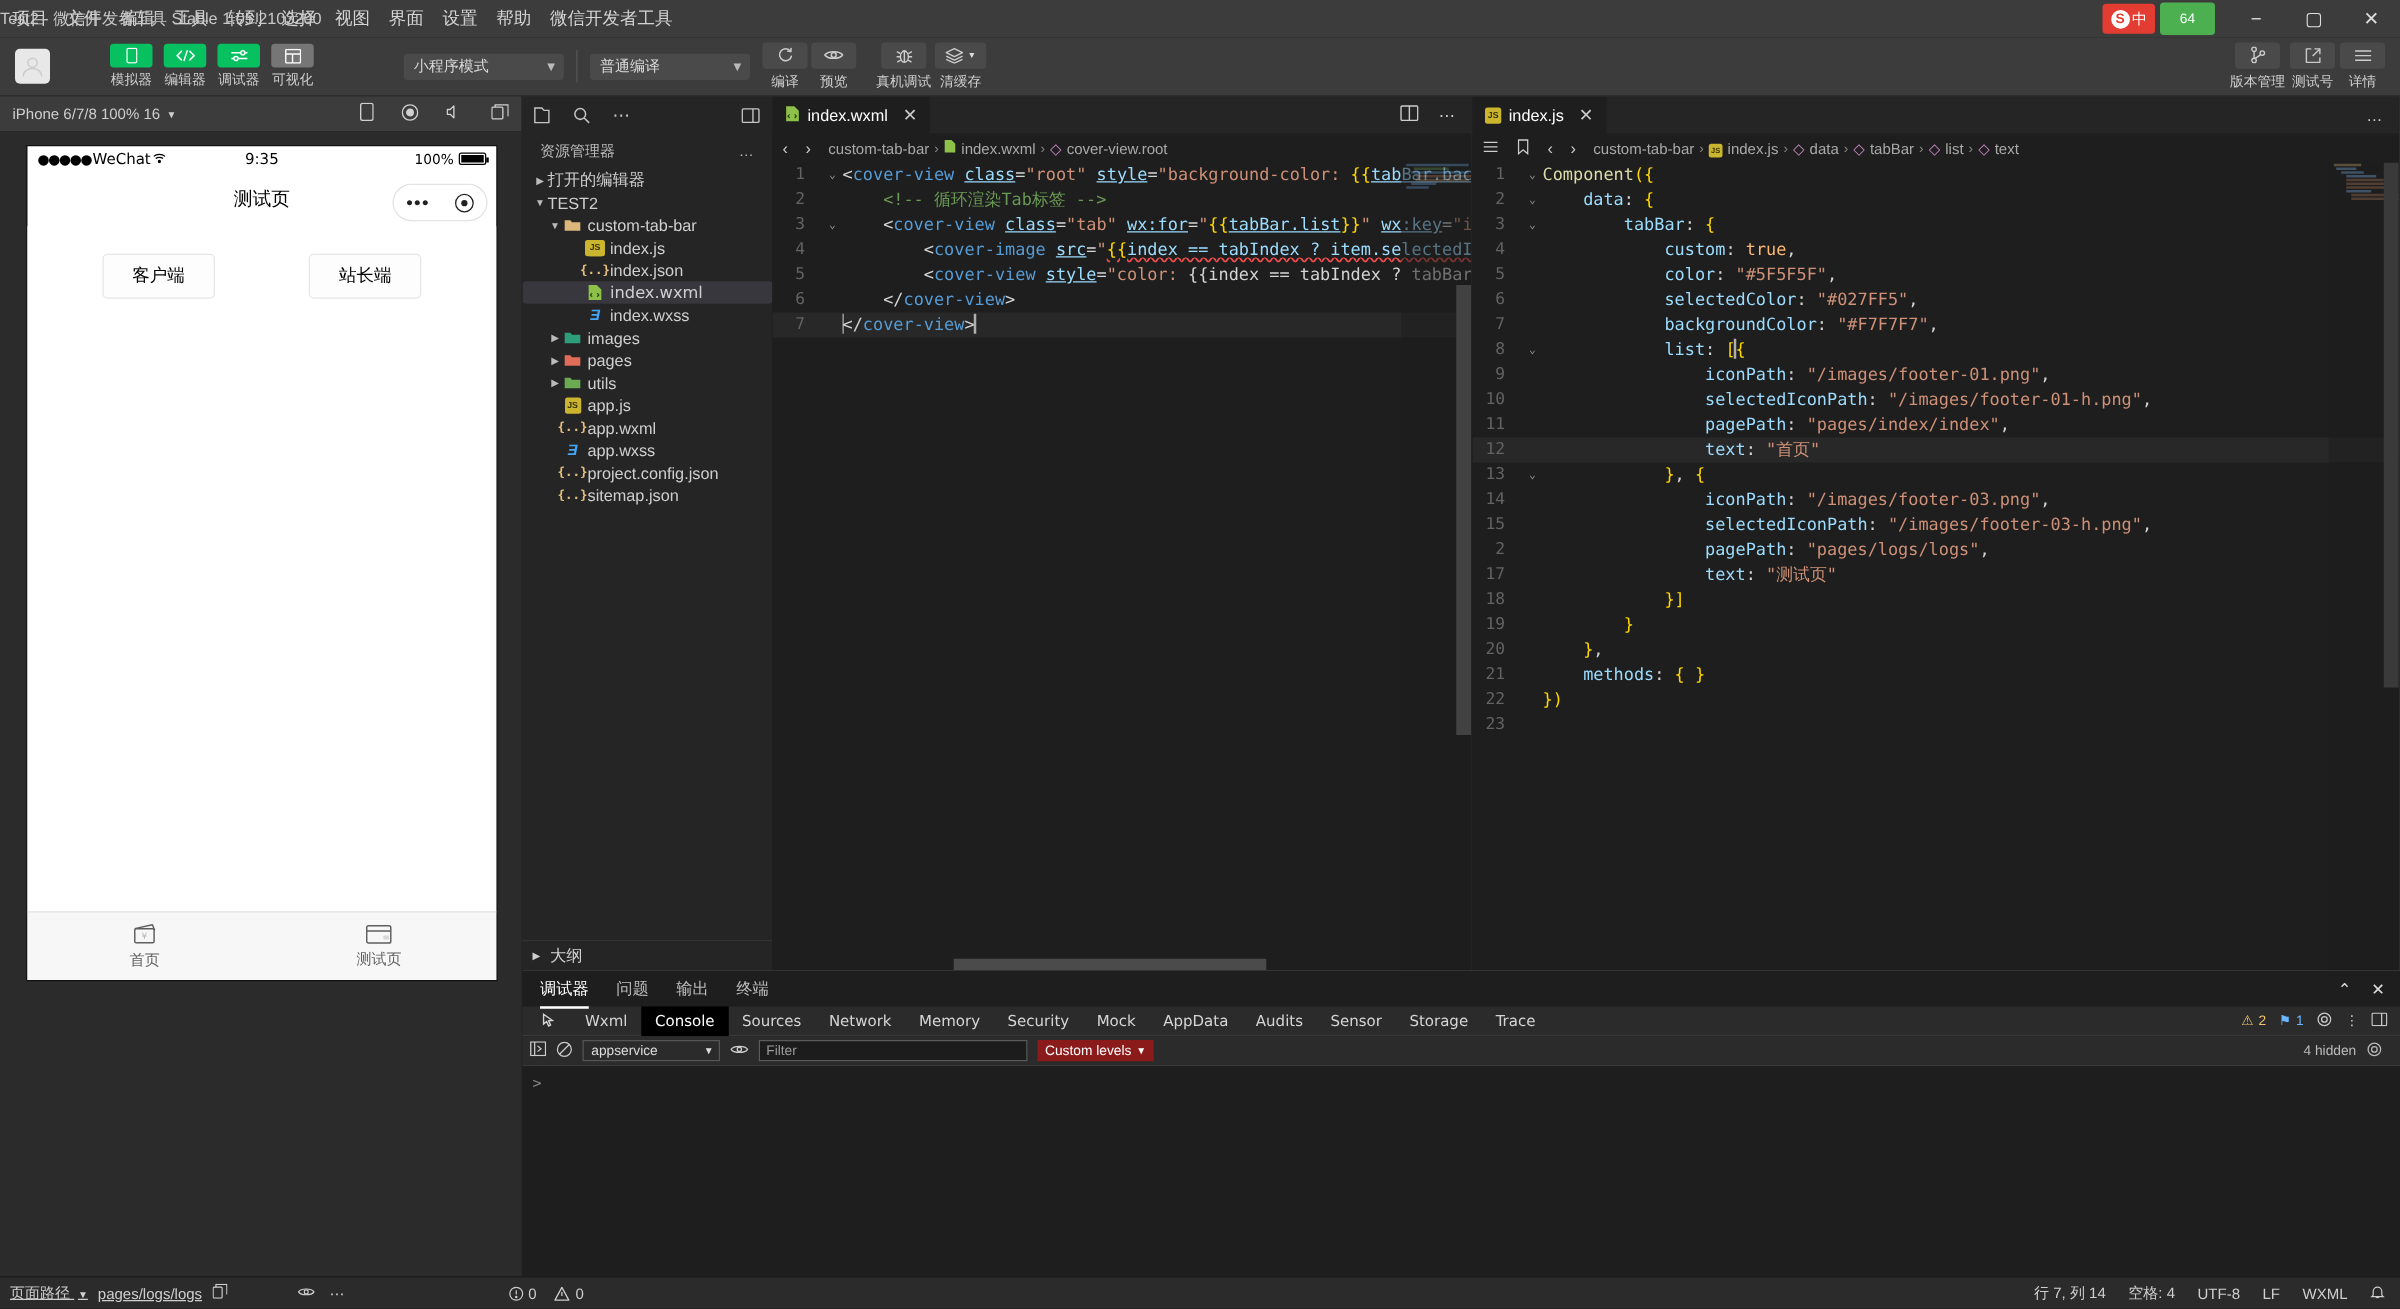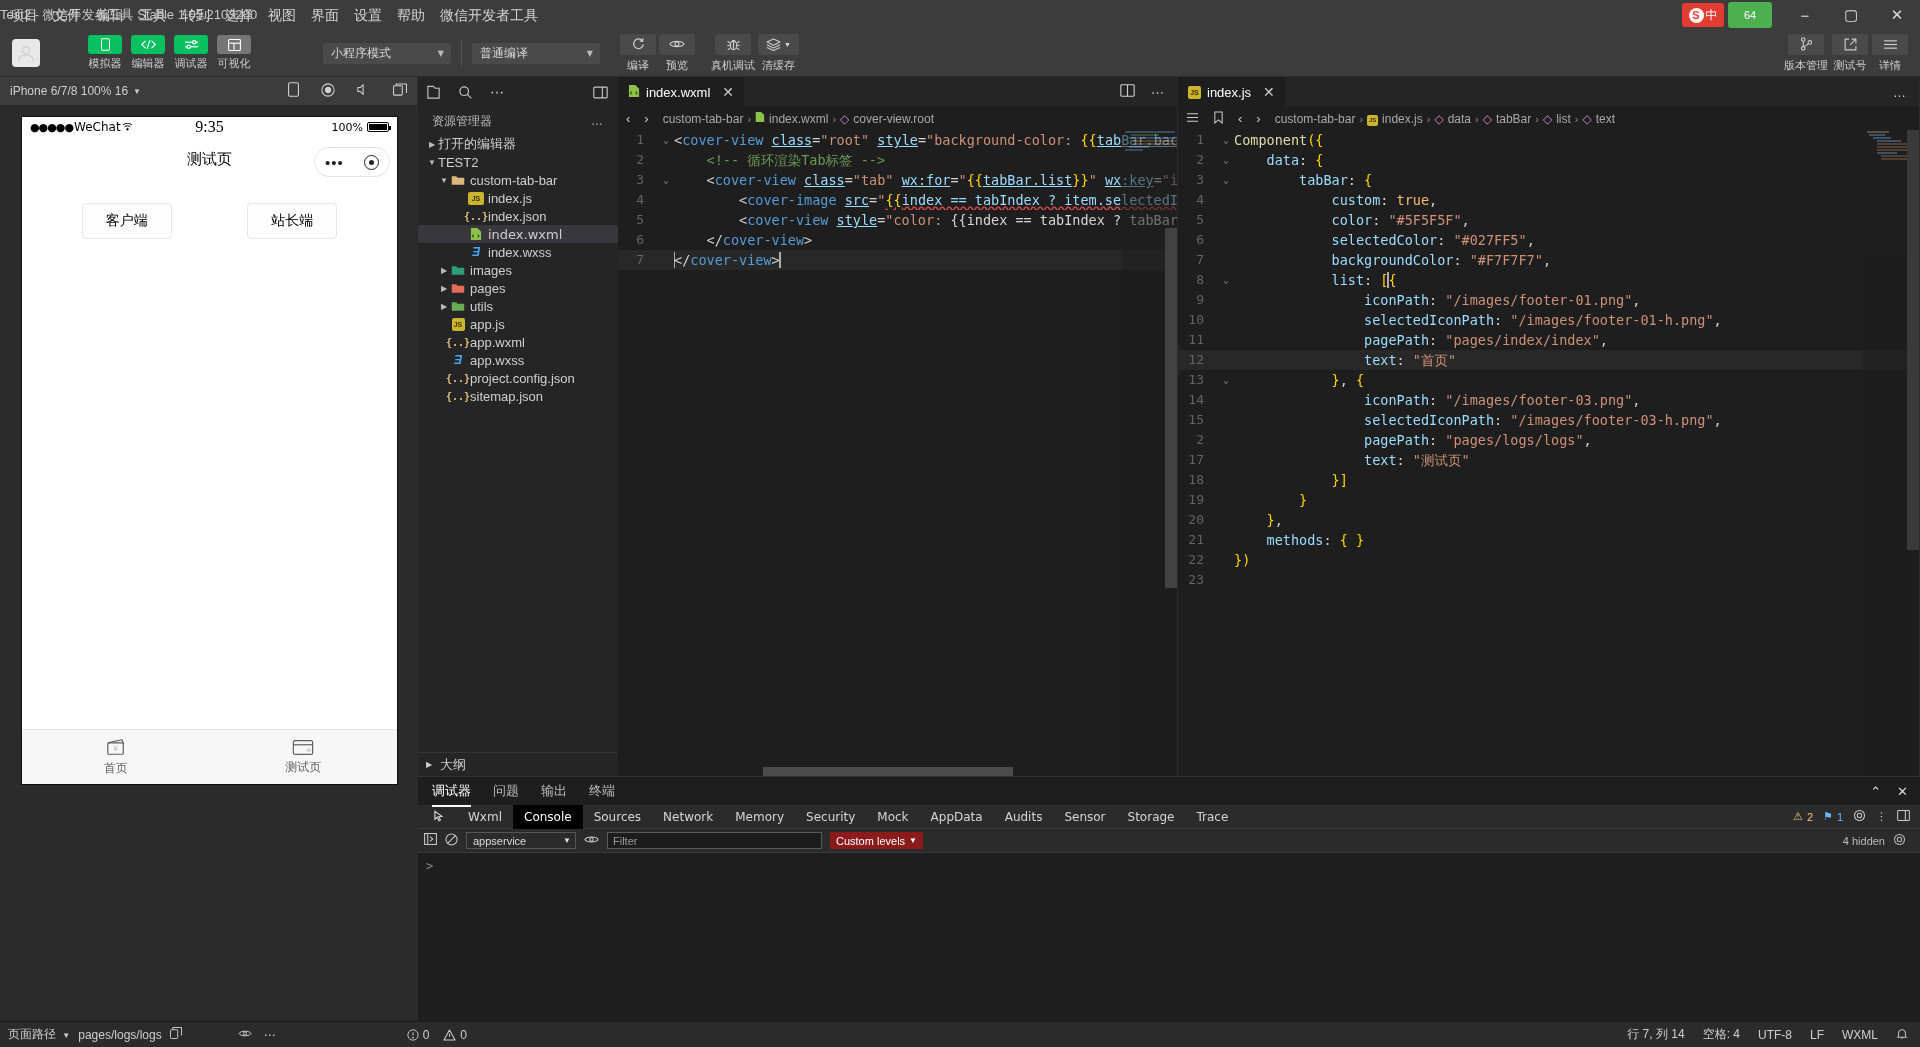--- a/index.html
+++ b/index.html
@@ -43,21 +43,21 @@
   .tbtn .sq.green { background:#07c160; }
   .tbtn .sq.grey { background:#767676; }
   .tbtn .lb { font-size:11px; color:#cfcfcf; margin-top:2px;
               font-family:"DejaVu Sans", sans-serif; white-space:nowrap;}
   .mid { display:flex; align-items:center; margin-left:70px; gap:0px; }
   .sel { height:21px; min-width:128px; background:#4a4a4a; border-radius:3px; color:#d8d8d8;
          font-size:12px; display:flex; align-items:center; padding:0 8px; position:relative;
          font-family:"DejaVu Sans", sans-serif;}
   .sel .car { position:absolute; right:7px; font-size:8px; color:#bbb; }
   .vdiv { width:1px; height:26px; background:#555; margin:0 10px; }
-  .icogroup { display:flex; align-items:flex-start; margin-left:20px; gap:3px; }
+  .icogroup { display:flex; align-items:flex-start; margin-left:10px; gap:3px; }
   .icob { display:flex; flex-direction:column; align-items:center; cursor:pointer; }
   .icob .bx { height:21px; min-width:36px; background:#4a4a4a; border-radius:3px;
               display:flex; align-items:center; justify-content:center; padding:0 8px; }
   .icob .lb { font-size:11px; color:#cfcfcf; margin-top:3px;
               font-family:"DejaVu Sans", sans-serif; white-space:nowrap; }
   .tb-far { margin-left:auto; display:flex; gap:4px; align-items:flex-start; }
 
   
   .body { flex:1; display:flex; min-height:0; }
 
@@ -69,21 +69,21 @@
   .sim-bar .dev { display:flex; align-items:center; gap:5px; }
   .sim-bar .sicons { margin-left:auto; display:flex; gap:22px; align-items:center; color:#d0d0d0;}
   .sim-stage { flex:1; background:#2b2b2b; padding:12px 22px; }
   .phone { width:375px; height:667px; background:#fff; display:flex; flex-direction:column;
            box-shadow:0 0 0 1px #111; }
   .ph-status { height:20px; display:flex; align-items:center; padding:0 8px; color:#000;
                font-size:12px; position:relative; flex:0 0 20px;
                font-family:"DejaVu Sans", sans-serif; }
   .ph-status .carrier { display:flex; align-items:center; gap:1px; }
   .ph-status .dots { letter-spacing:-1px; font-size:11px; }
-  .ph-status .time { position:absolute; left:0; right:0; text-align:center; font-size:16px;font-family:Liberation Serif, serif; }
+  .ph-status .time { position:absolute; left:0; right:0; text-align:center; font-size:12px; }
   .ph-status .right { margin-left:auto; display:flex; align-items:center; gap:4px; font-size:11px;}
   .batt { width:22px;height:10px;border:1px solid #000;border-radius:2px;position:relative;}
   .batt:after{content:"";position:absolute;right:-3px;top:3px;width:2px;height:4px;background:#000;}
   .batt i{position:absolute;left:1px;top:1px;bottom:1px;right:1px;background:#000;display:block;}
   .ph-nav { height:44px; display:flex; align-items:center; justify-content:center;
             position:relative; color:#000; font-size:15px; flex:0 0 44px;}
   .caps { position:absolute; right:7px; top:10px; width:76px; height:30px; border:1px solid #e3e3e3;
           border-radius:15px; display:flex; align-items:center; justify-content:space-around;
           background:#fff; }
   .caps .mdots { font-size:15px; letter-spacing:1px; color:#222;}
@@ -187,21 +187,21 @@
   .lvl { height:17px; background:#8b1a1a; color:#fff; font-size:11px; display:flex;
          align-items:center; padding:0 6px; }
   .cn-right { margin-left:auto; display:flex; align-items:center; gap:8px; color:#bbb;
               font-size:11px; padding-right:8px; }
   .cn-out { flex:1; background:#1e1e1e; padding:6px 8px; color:#888; font-size:12px;
             font-family:"DejaVu Sans Mono", monospace; }
 
   
   .status { height:26px; background:#2b2b2b; display:flex; align-items:center;
             font-size:12px; color:#cfcfcf; flex:0 0 26px; border-top:1px solid #1a1a1a;}
-  .st-left { display:flex; align-items:center; gap:8px; padding-left:8px; }
+  .st-left { display:flex; align-items:center; gap:8px; padding-left:8px;text-decoration:underline; }
   .st-mid { display:flex; align-items:center; gap:12px; margin-left:56px; }
   .st-right { margin-left:auto; display:flex; align-items:center; gap:18px; padding-right:12px; }
   .pill { display:flex; align-items:center; gap:4px; }
   svg { fill:none; stroke:currentColor; }
 </style>
 </head>
 <body>
 
 <div class="app">
 

